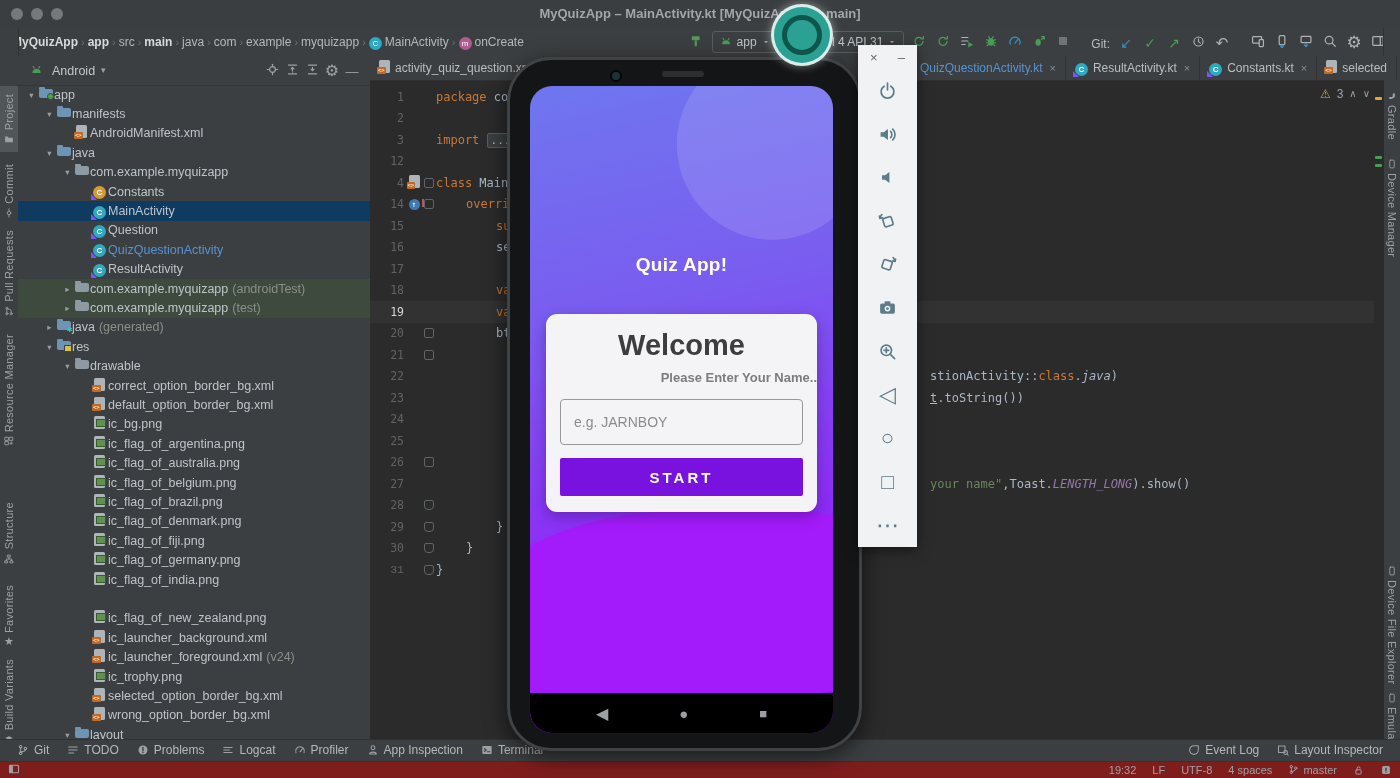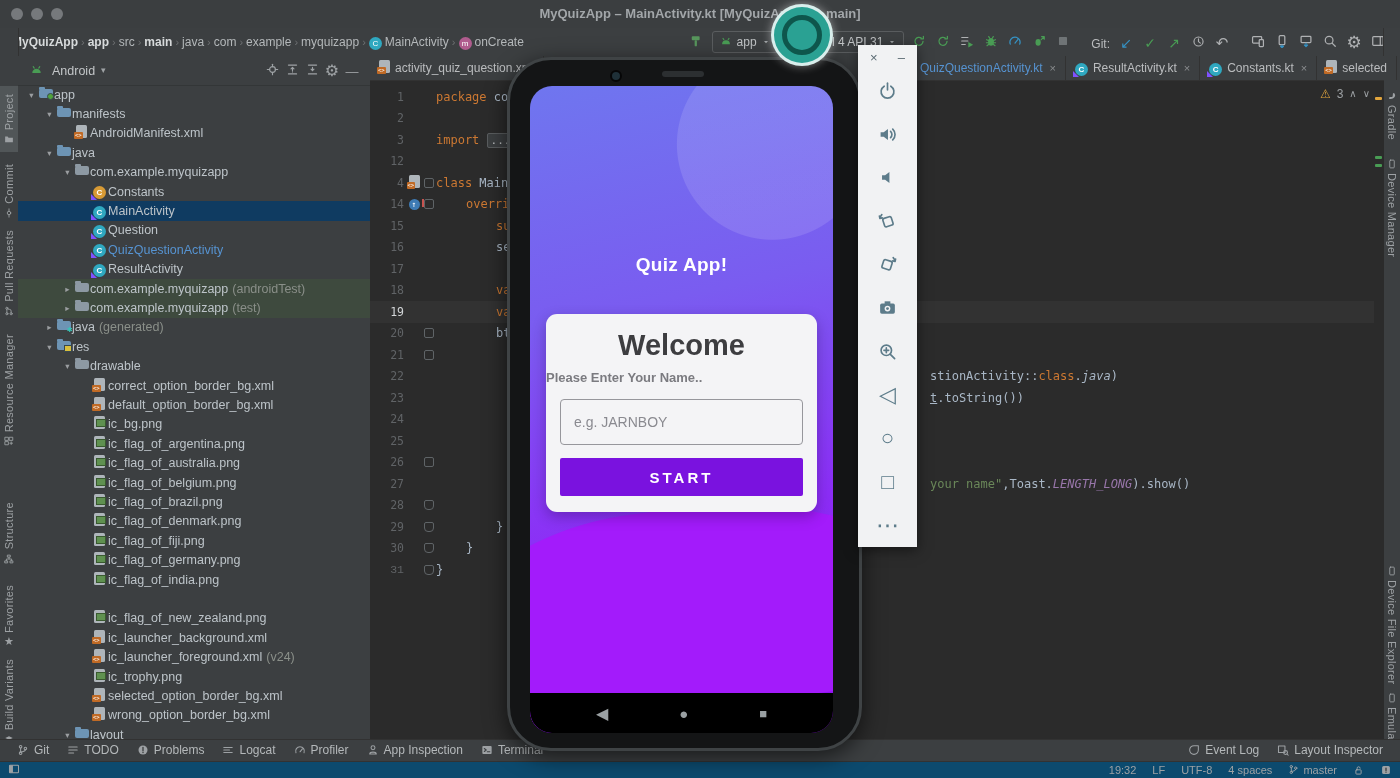--- a/index.html
+++ b/index.html
@@ -98,40 +98,40 @@
   .cam{position:absolute;left:100px;top:10px;width:8px;height:8px;border-radius:50%;background:#1f3038;border:2px solid #060607}
   .spk{position:absolute;left:152px;top:11px;width:42px;height:6px;border-radius:3px;background:#2c2f31}
   .screen{position:absolute;left:20px;top:26px;width:303px;height:647px;border-radius:22px;overflow:hidden;
      background:radial-gradient(circle at 80% 9%, rgba(255,255,255,.12) 0 95px, rgba(255,255,255,0) 96px),
                 linear-gradient(168deg,#6f76ef 0%,#7a5cf0 34%,#8c2ef6 66%,#8f0bf0 100%)}
   .wave{position:absolute;left:-45%;bottom:24px;width:190%;height:200px;background:#a31bfb;border-radius:48% 52% 0 0/110% 92% 0 0;transform:rotate(-7deg)}
   .wave2{position:absolute;left:-20%;bottom:-60px;width:90%;height:170px;background:#8d12ef;border-radius:50% 50% 0 0/100% 100% 0 0;transform:rotate(6deg)}
   .scr-title{position:absolute;left:0;right:0;top:168px;text-align:center;color:#fff;font-weight:bold;font-size:19px;letter-spacing:.3px}
   .card{position:absolute;left:16px;right:16px;top:228px;height:198px;background:#f4f4f6;border-radius:11px;box-shadow:0 5px 14px rgba(30,0,60,.3)}
   .welcome{margin-top:15px;text-align:center;font-size:29px;font-weight:bold;color:#3d3d40}
-  .subtitle{margin-top:8px;text-align:left;font-size:13px;color:#7b7b80;font-weight:bold}
+  .subtitle{margin-top:8px;text-align:right;font-size:13px;color:#7b7b80;font-weight:bold}
   .nameinput{display:block;margin:14px 14px 0;width:calc(100% - 28px);box-sizing:border-box;height:46px;background:transparent;border:1.4px solid #97979c;border-radius:4px;padding:0 13px;font-size:14px;color:#333;font-family:"Liberation Sans",sans-serif}
   .nameinput::placeholder{color:#8a8a90}
   .startbtn{margin:13px 14px 0;height:38px;background:#7a12df;border-radius:2px;color:#fff;font-size:15px;font-weight:bold;letter-spacing:3px;display:flex;align-items:center;justify-content:center;cursor:pointer}
   .nav{position:absolute;left:0;right:0;bottom:0;height:40px;background:#000;display:flex;align-items:center;justify-content:space-between;padding:0 66px}
   .nav span{color:#9aa0a3}
 
   
   .tealcam{position:absolute;left:771px;top:4px;width:56px;height:56px;border-radius:50%;background:#2aa193;border:3px solid rgba(248,252,251,.85);box-shadow:0 0 10px rgba(255,255,255,.45);z-index:60}
   .tealcam .inner{position:absolute;left:50%;top:50%;transform:translate(-50%,-50%);width:30px;height:30px;border-radius:50%;background:#2aa193;border:5px solid #0e564c}
 
   
   .epanel{position:absolute;left:858px;top:45px;width:59px;height:502px;background:#f1f2f3;box-shadow:0 3px 12px rgba(0,0,0,.5);z-index:50;display:flex;flex-direction:column}
   .ephead{height:24px;display:flex;align-items:center;justify-content:space-between;padding:0 12px;color:#5a6a72;font-size:13px}
   .ebtn{flex:1;display:flex;align-items:center;justify-content:center;color:#5d7c8a;cursor:pointer}
 
   
   .toolrow{position:absolute;left:0;right:0;bottom:16px;height:22px;background:#3c3f41;border-top:1px solid #323232;display:flex;align-items:center;padding:0 8px;color:#b4b8ba}
   .toolrow .twb{display:inline-flex;align-items:center;gap:5px;padding:0 9px;height:100%;cursor:default}
-  .statusrow{position:absolute;left:0;right:0;bottom:0;height:16px;background:#0c4a6e;border-top:1px solid #323232;display:flex;align-items:center;padding:0 8px;color:#9da1a4;font-size:11px}
+  .statusrow{position:absolute;left:0;right:0;bottom:0;height:16px;background:#7f1d1d;border-top:1px solid #323232;display:flex;align-items:center;padding:0 8px;color:#9da1a4;font-size:11px}
   .statusrow .sitem{margin-left:16px;display:inline-flex;align-items:center;gap:4px}
   .spacer{flex:1}
 </style>
 </head>
 <body>
 
 <div id="app">
 
   <div class="titlebar">
     <div class="lights">

